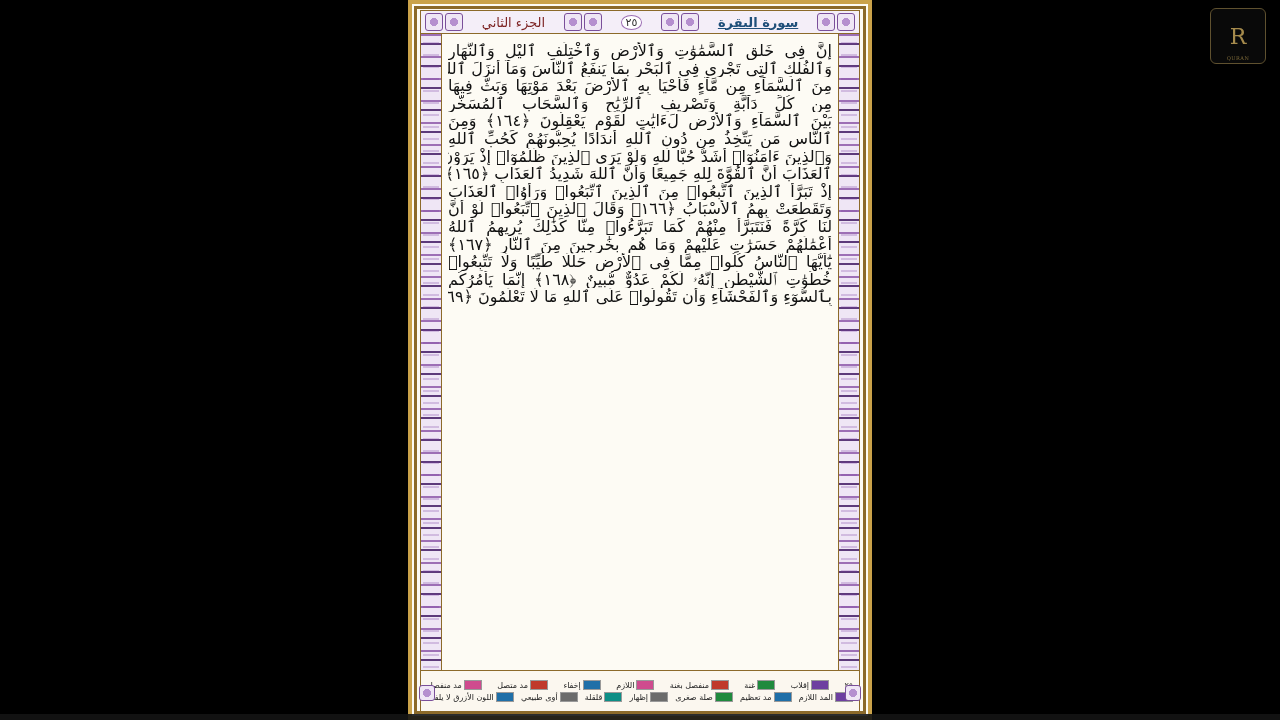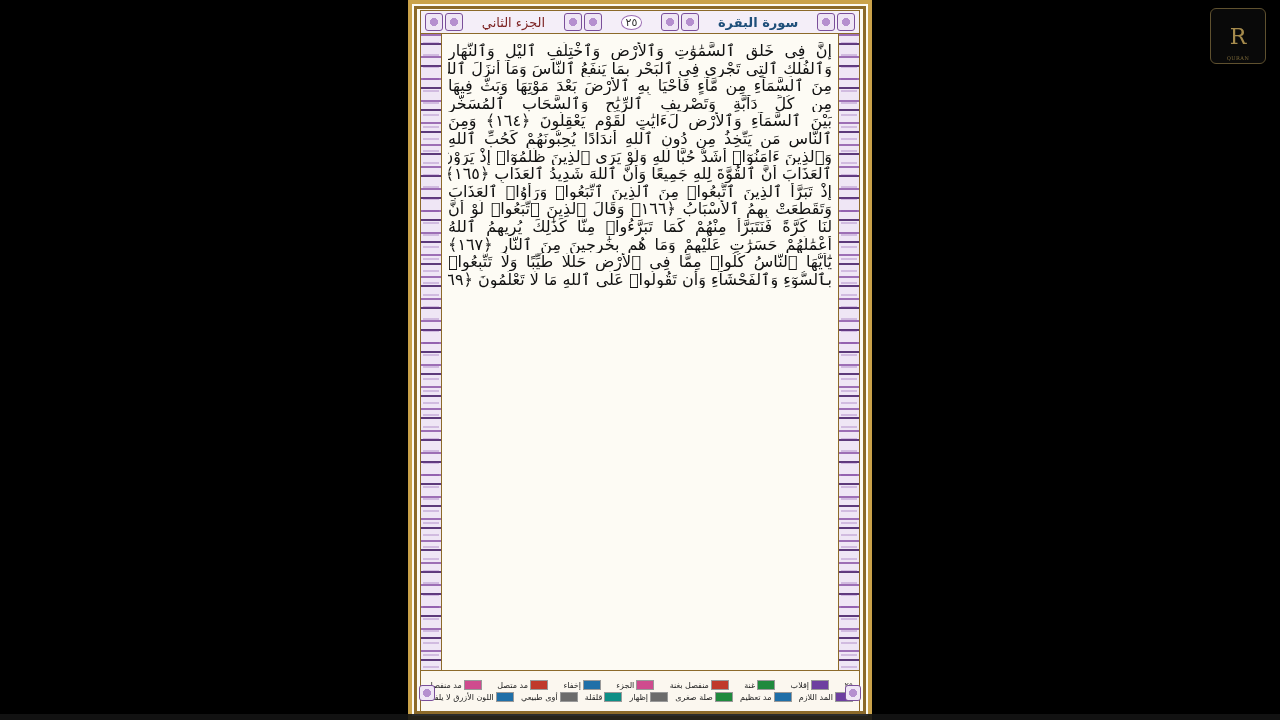--- a/index.html
+++ b/index.html
@@ -97,21 +97,21 @@
     padding: 0 4px;
     direction: rtl;
   }
   .header-cell {
     font-size: 13px;
     color: #2f2f6b;
     font-family: "DejaVu Sans", sans-serif;
     white-space: nowrap;
   }
   .header-cell.juz { color: #7a1f1f; }
-  .header-cell.sura { color: #1f4f7a; font-weight: bold; }
+  .header-cell.sura { color: #1f4f7a; font-weight: bold; text-decoration: underline; }
   .page-num {
     font-size: 11px;
     color: #2f2f2f;
     border: 1px solid #9d6fb5;
     border-radius: 50%;
     padding: 0px 4px;
     background: #ffffff;
   }
   .hdr-orn {
     display: inline-block;
@@ -288,20 +288,21 @@
       <div class="aya-line">مِن كُلِّ دَآبَّةٍ وَتَصْرِيفِ ٱلرِّيَٰحِ وَٱلسَّحَابِ ٱلْمُسَخَّرِ</div>
       <div class="aya-line">بَيْنَ ٱلسَّمَآءِ وَٱلْأَرْضِ لَءَايَٰتٍ لِّقَوْمٍ يَعْقِلُونَ ﴿١٦٤﴾ وَمِنَ</div>
       <div class="aya-line">ٱلنَّاسِ مَن يَتَّخِذُ مِن دُونِ ٱللَّهِ أَندَادًا يُحِبُّونَهُمْ كَحُبِّ ٱللَّهِ</div>
       <div class="aya-line">وَٱلَّذِينَ ءَامَنُوٓا۟ أَشَدُّ حُبًّا لِّلَّهِ وَلَوْ يَرَى ٱلَّذِينَ ظَلَمُوٓا۟ إِذْ يَرَوْنَ</div>
       <div class="aya-line">ٱلْعَذَابَ أَنَّ ٱلْقُوَّةَ لِلَّهِ جَمِيعًا وَأَنَّ ٱللَّهَ شَدِيدُ ٱلْعَذَابِ ﴿١٦٥﴾</div>
       <div class="aya-line">إِذْ تَبَرَّأَ ٱلَّذِينَ ٱتُّبِعُوا۟ مِنَ ٱلَّذِينَ ٱتَّبَعُوا۟ وَرَأَوُا۟ ٱلْعَذَابَ</div>
       <div class="aya-line">وَتَقَطَّعَتْ بِهِمُ ٱلْأَسْبَابُ ﴿١٦٦﴾ وَقَالَ ٱلَّذِينَ ٱتَّبَعُوا۟ لَوْ أَنَّ</div>
       <div class="aya-line">لَنَا كَرَّةً فَنَتَبَرَّأَ مِنْهُمْ كَمَا تَبَرَّءُوا۟ مِنَّا كَذَٰلِكَ يُرِيهِمُ ٱللَّهُ</div>
       <div class="aya-line">أَعْمَٰلَهُمْ حَسَرَٰتٍ عَلَيْهِمْ وَمَا هُم بِخَٰرِجِينَ مِنَ ٱلنَّارِ ﴿١٦٧﴾</div>
       <div class="aya-line">يَٰٓأَيُّهَا ٱلنَّاسُ كُلُوا۟ مِمَّا فِى ٱلْأَرْضِ حَلَٰلًا طَيِّبًا وَلَا تَتَّبِعُوا۟</div>
+      <div class="aya-line">خُطُوَٰتِ ٱلشَّيْطَٰنِ إِنَّهُۥ لَكُمْ عَدُوٌّ مُّبِينٌ ﴿١٦٨﴾ إِنَّمَا يَأْمُرُكُم</div>
       <div class="aya-line">بِٱلسُّوٓءِ وَٱلْفَحْشَآءِ وَأَن تَقُولُوا۟ عَلَى ٱللَّهِ مَا لَا تَعْلَمُونَ ﴿١٦٩﴾</div>
     </div>
 
     <div class="footer-band">
       <span class="footer-orn l"></span>
       <span class="footer-orn r"></span>
 
       <div class="legend-row">
         <span class="footer-page">٢٥</span>
         <span class="legend-item">
@@ -311,21 +312,21 @@
         <span class="legend-item">
           <span class="legend-swatch" style="background:#1f8a3d"></span>
           <span class="legend-label">غنة</span>
         </span>
         <span class="legend-item">
           <span class="legend-swatch" style="background:#c0392b"></span>
           <span class="legend-label">منفصل بغنة</span>
         </span>
         <span class="legend-item">
           <span class="legend-swatch" style="background:#cf4b8e"></span>
-          <span class="legend-label">الجزء</span>
+          <span class="legend-label">اللازم</span>
         </span>
         <span class="legend-item">
           <span class="legend-swatch" style="background:#1f6fa8"></span>
           <span class="legend-label">إخفاء</span>
         </span>
         <span class="legend-item">
           <span class="legend-swatch" style="background:#c0392b"></span>
           <span class="legend-label">مد متصل</span>
         </span>
         <span class="legend-item">

